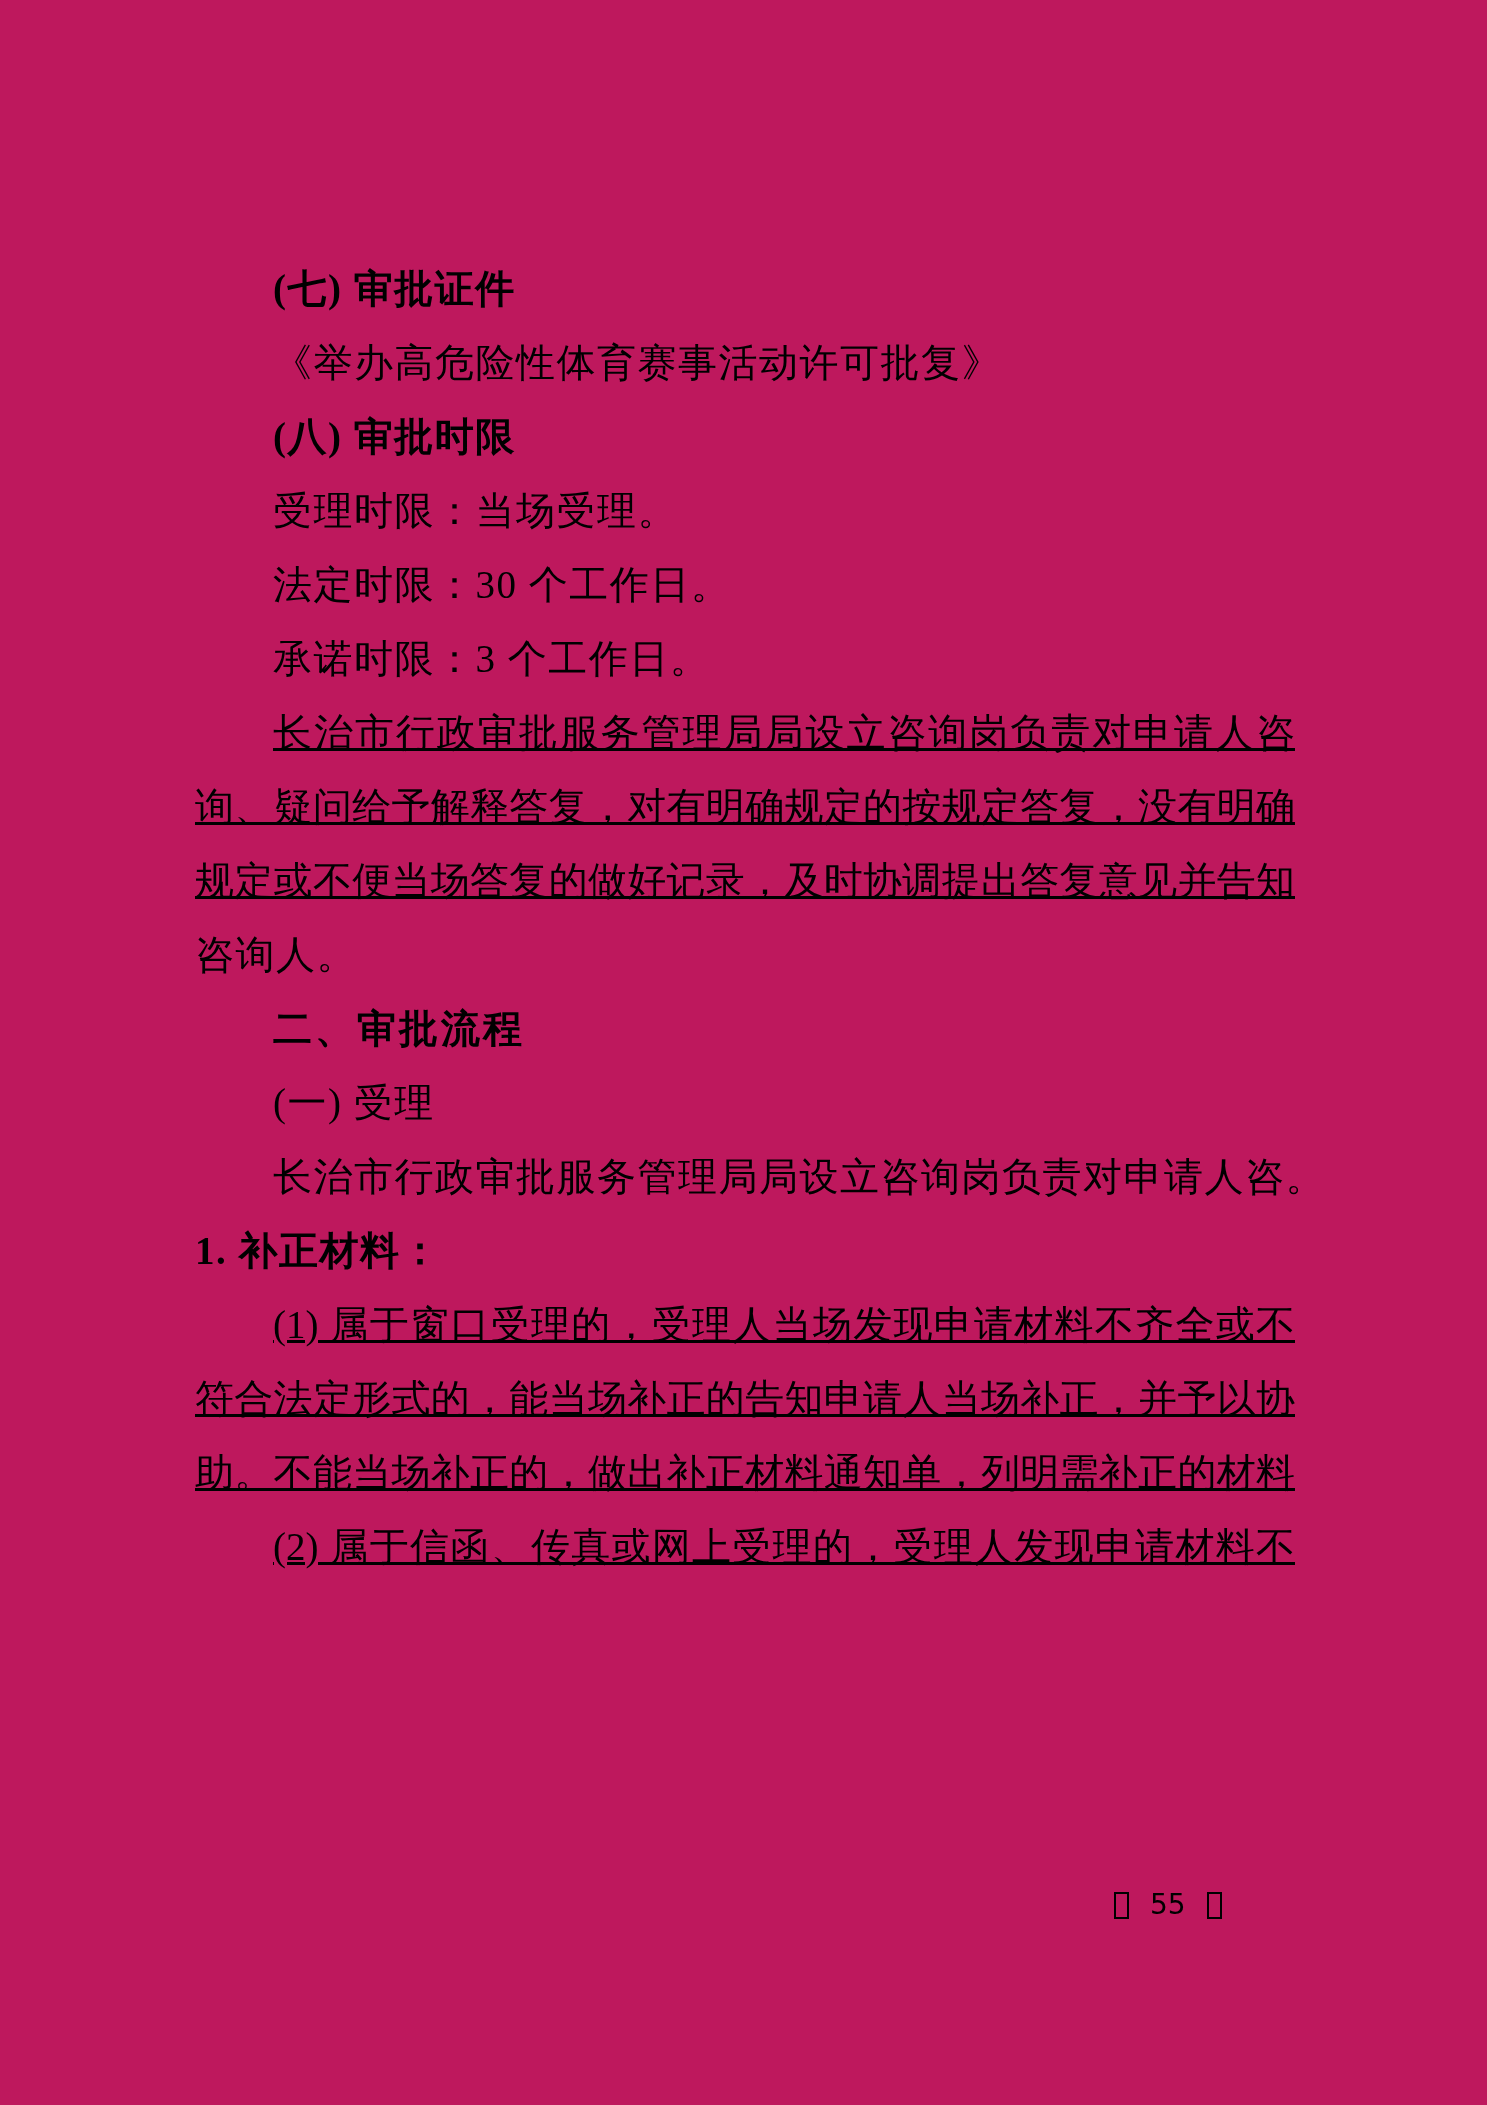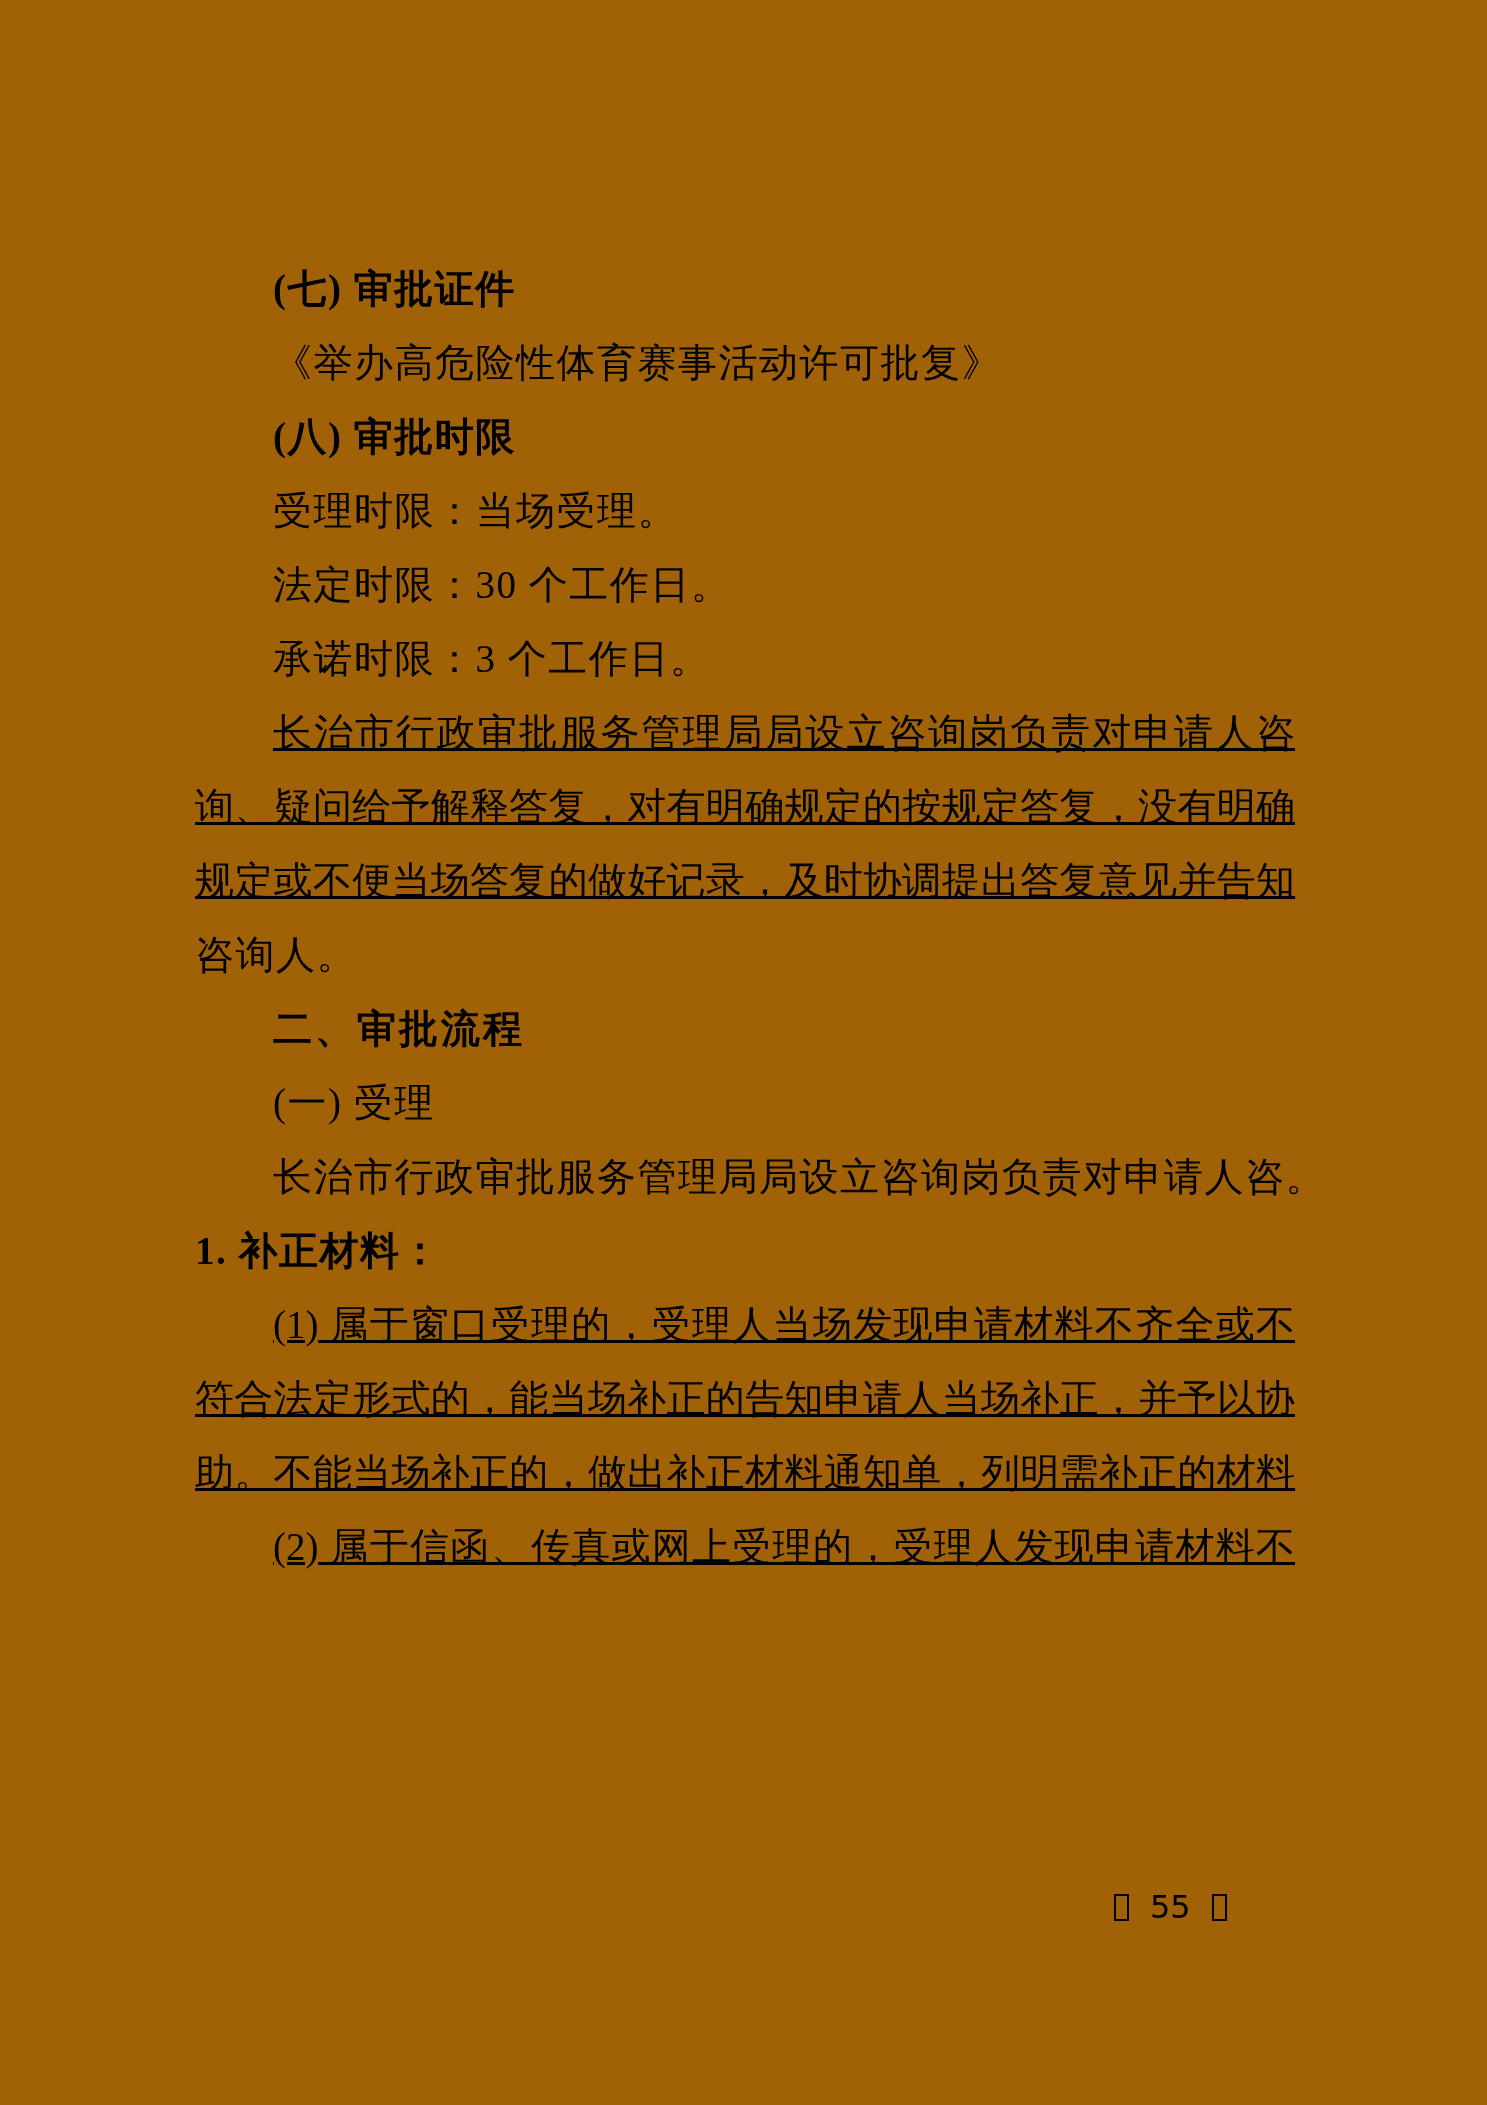--- a/index.html
+++ b/index.html
@@ -1,20 +1,20 @@
 <!DOCTYPE html>
 <html><head>
 <meta charset="utf-8">
 <style>
   html, body { margin: 0; padding: 0; background: #ffffff; }
   .page {
     position: relative;
     width: 1487px;
     height: 2105px;
-    background: #a16207;
+    background: #be185d;
     color: #000000;
     font-family: "Liberation Serif", "DejaVu Serif", serif;
     overflow: hidden;
   }
   .text-block {
     position: absolute;
     left: 195px;
     top: 252px;
     width: 1100px;
   }
@@ -52,21 +52,21 @@
   }
   .tofu {
     width: 15px;
     height: 27px;
     border: 2px solid #000;
     box-sizing: border-box;
     background: transparent;
   }
   .pagenum {
     font-family: "DejaVu Sans", "Liberation Sans", sans-serif;
-    font-size: 32px;
+    font-size: 28px;
     line-height: 1;
     color: #000;
   }
 </style>
 </head>
 <body>
 
 <div class="page">
   <div class="text-block">
       <div class="line heading indent">(七) 审批证件</div>

